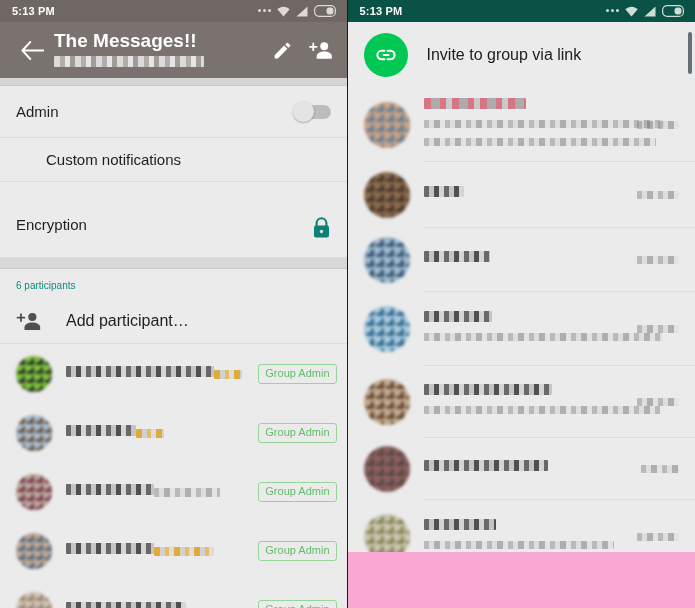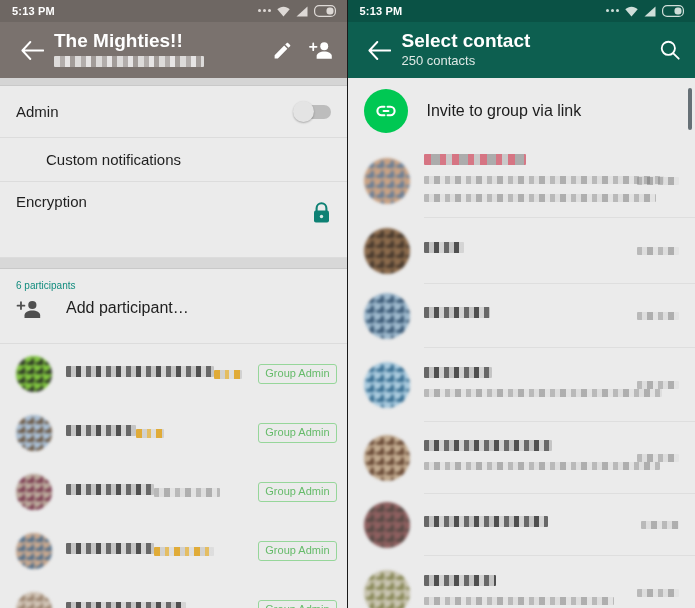--- a/index.html
+++ b/index.html
@@ -188,21 +188,21 @@
     border-bottom: 1px solid #dcdcdc;
     display: flex;
     align-items: center;
     background: #ebebeb;
     box-sizing: border-box;
   }
   .srow.mute { height: 52px; }
   .srow.custom { height: 44px; padding-left: 46px; }
   .srow.encryption {
     height: 76px;
-    align-items: flex-start;
+    align-items: center;
     padding-top: 10px;
   }
   .srow-main { flex: 1 1 auto; min-width: 0; }
   .srow-title {
     font-size: 15px;
     color: #1f1f1f;
     line-height: 19px;
   }
   .srow-desc {
     font-size: 12px;
@@ -241,21 +241,21 @@
     border-bottom: 1px solid #c9c9c9;
   }
   .participants-head {
     padding: 11px 16px 8px 16px;
     font-size: 10px;
     color: #128c7e;
     background: #ebebeb;
   }
   .add-participant {
     display: flex;
-    align-items: flex-start;
+    align-items: center;
     height: 44px;
     padding: 0 16px;
     background: #ebebeb;
     border-bottom: 1px solid #dcdcdc;
   }
   .add-icon {
     width: 40px;
     flex: 0 0 auto;
     display: flex;
     align-items: center;
@@ -408,21 +408,21 @@
       </span>
     </div>
 
     <div class="appbar gray">
       <div class="ab-back">
         <svg width="23" height="19" viewBox="0 0 23 19">
           <path d="M9.3 1 1.4 9.5l7.9 8.5M1.6 9.5H22.4" fill="none" stroke="#ffffff" stroke-width="1.9" stroke-linecap="round" stroke-linejoin="round"></path>
         </svg>
       </div>
       <div class="ab-titles">
-        <div class="ab-title">The Mighties!!</div>
+        <div class="ab-title">The Messages!!</div>
         <div class="ab-sub">
           <span class="redact onbar" style="width:150px;height:11px;"></span>
         </div>
       </div>
       <div class="ab-actions">
         <span class="ab-icon">
           <svg width="21" height="21" viewBox="0 0 24 24">
             <path d="M3 17.3V21h3.7L17.6 10.1l-3.7-3.7L3 17.3zM20.7 7.1c0.4-0.4 0.4-1 0-1.4l-2.4-2.4c-0.4-0.4-1-0.4-1.4 0l-1.8 1.8 3.7 3.7 1.9-1.7z" fill="#ffffff"></path>
           </svg>
         </span>
@@ -534,39 +534,20 @@
         </span>
         <span class="sb-batt">
           <svg width="24" height="12" viewBox="0 0 24 12">
             <rect x="0.6" y="0.6" width="20.8" height="10.8" rx="4.5" fill="none" stroke="#cfded9" stroke-width="1.2"></rect>
             <rect x="12.5" y="2.4" width="7" height="7.2" rx="3" fill="#cfded9"></rect>
           </svg>
         </span>
       </span>
     </div>
 
-    <div class="appbar teal">
-      <div class="ab-back">
-        <svg width="23" height="19" viewBox="0 0 23 19">
-          <path d="M9.3 1 1.4 9.5l7.9 8.5M1.6 9.5H22.4" fill="none" stroke="#ffffff" stroke-width="1.9" stroke-linecap="round" stroke-linejoin="round"></path>
-        </svg>
-      </div>
-      <div class="ab-titles">
-        <div class="ab-title">Select contact</div>
-        <div class="ab-sub">250 contacts</div>
-      </div>
-      <div class="ab-actions">
-        <span class="ab-icon">
-          <svg width="22" height="22" viewBox="0 0 24 24">
-            <circle cx="10.2" cy="10.2" r="7.2" fill="none" stroke="#ffffff" stroke-width="2"></circle>
-            <path d="M15.6 15.6 21.5 21.5" stroke="#ffffff" stroke-width="2" stroke-linecap="round"></path>
-          </svg>
-        </span>
-      </div>
-    </div>
 
     <div class="content-right">
       <div class="invite-row">
         <span class="invite-circle">
           <svg width="24" height="24" viewBox="0 0 24 24">
             <path d="M9.6 12h4.8" stroke="#ffffff" stroke-width="2.1" stroke-linecap="round"></path>
             <path d="M10.4 7.8H7.6a4.2 4.2 0 0 0 0 8.4h2.8" fill="none" stroke="#ffffff" stroke-width="2.1" stroke-linecap="round"></path>
             <path d="M13.6 7.8h2.8a4.2 4.2 0 0 1 0 8.4h-2.8" fill="none" stroke="#ffffff" stroke-width="2.1" stroke-linecap="round"></path>
           </svg>
         </span>

